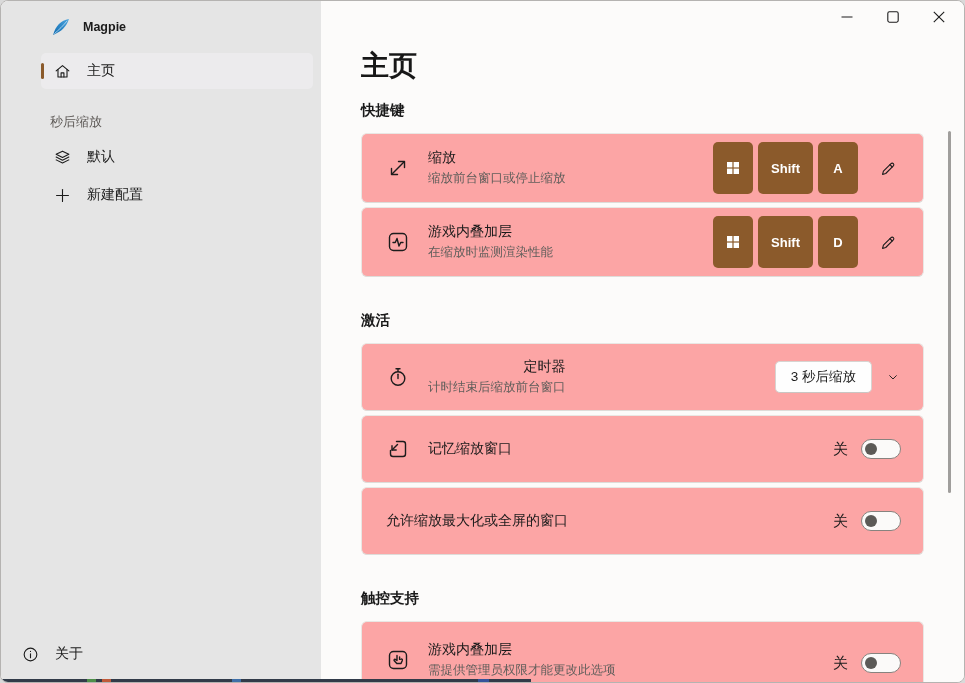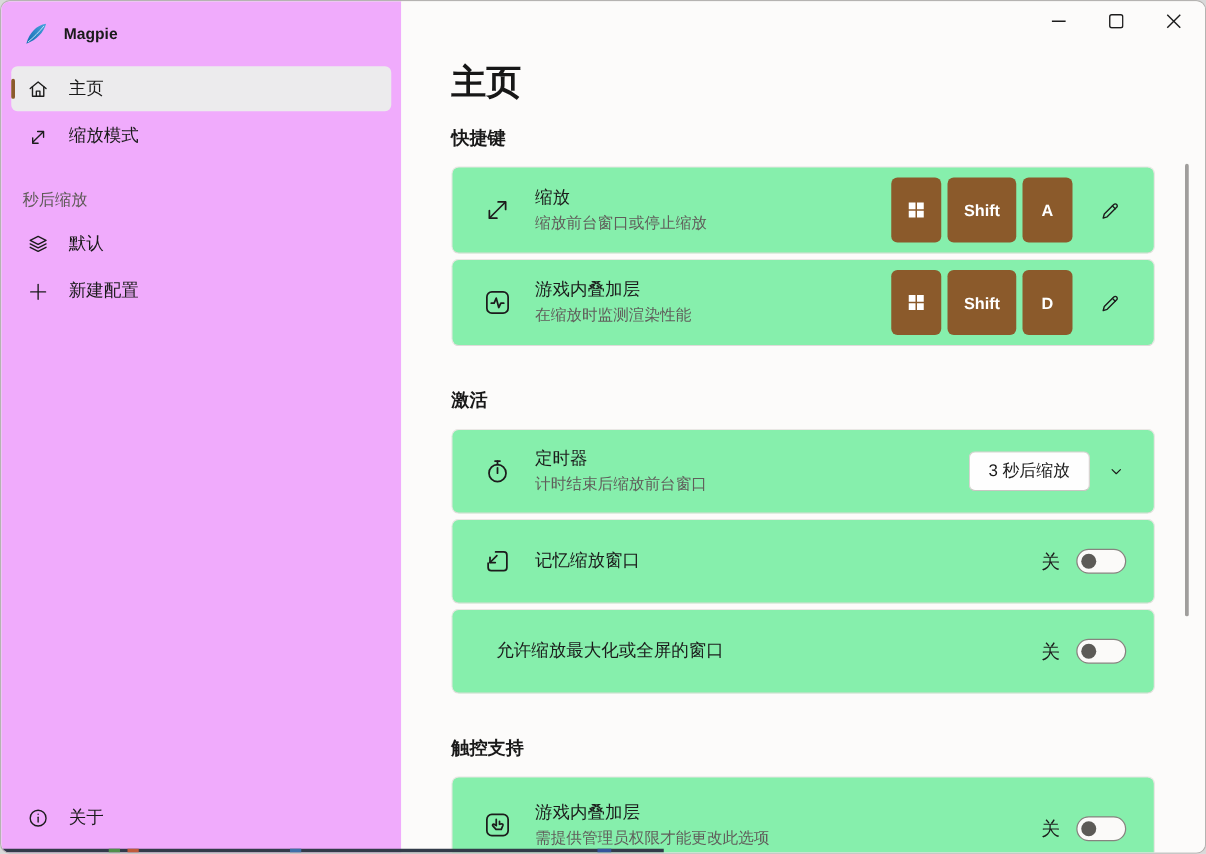--- a/index.html
+++ b/index.html
@@ -9,21 +9,22 @@
     border:1px solid #b5b3b1; border-radius:8px; overflow:hidden;
     background:#fcfbfa;
   }
   
   .win-controls { position:absolute; top:0; right:2px; display:flex; z-index:30; }
   .win-btn { width:46px; height:32px; display:flex; align-items:center; justify-content:center; cursor:default; }
   .win-btn svg { stroke:#1c1c1c; stroke-width:1.1; fill:none; }
   
   .sidebar {
     position:absolute; left:0; top:0; width:320px; height:100%;
-    background:#f0abfc;
+    background:#e5e5e5;
+    padding-left:32px;
   }
   .logo-row { display:flex; align-items:center; gap:12px; padding:16px 0 10px 18px; }
   .logo-row .app-name { font-size:12.5px; font-weight:bold; color:#1b1b1b; }
   .nav { margin-top:6px; }
   .nav-item {
     position:relative; display:flex; align-items:center; gap:15px;
     height:36px; margin:2px 8px; padding-left:12px; border-radius:5px;
     font-size:14px; color:#1a1a1a; cursor:default;
   }
   .nav-item.selected { background:#ecebed; }
@@ -39,24 +40,24 @@
     position:absolute; left:320px; top:0; right:0; bottom:0;
     padding:0 40px; overflow:hidden; background:#fcfbfa;
   }
   .page-title { margin-top:46px; font-size:28px; font-weight:600; color:#171717; }
   .section-h { font-size:14.5px; font-weight:bold; color:#191919; }
   .sh-1 { margin-top:16px; }
   .sh-2, .sh-3 { margin-top:34px; }
   .cards { margin-top:13px; display:flex; flex-direction:column; gap:4px; }
   .card {
     display:flex; align-items:center; height:70px;
-    background:#86efac; border:1px solid #e9e7e4; border-bottom-color:#dedcd9;
+    background:#fca5a5; border:1px solid #e9e7e4; border-bottom-color:#dedcd9;
     border-radius:6px; padding:0 22px 0 24px;
   }
-  .card.h68 { height:68px; }
+  .card.h68 { height:68px;text-align:right; }
   .card.touch-card { height:100px; align-items:flex-start; padding-top:14px; }
   .card-icon { width:24px; height:24px; flex:0 0 24px; }
   .card-text { margin-left:18px; display:flex; flex-direction:column; gap:3px; }
   .card-title { font-size:14px; color:#1b1b1b; }
   .card-sub { font-size:12.5px; color:#605e5b; }
   
   .keys { margin-left:auto; display:flex; align-items:center; gap:5px; }
   .key {
     height:52px; min-width:40px; padding:0 13px; border-radius:5px;
     background:#8B5A2B; color:#fff; font-size:13px; font-weight:bold;
@@ -131,28 +132,20 @@
 
     <div class="nav">
       <div class="nav-item selected">
         <svg class="ico" width="19" height="19" viewBox="0 0 24 24">
           <path d="M4 11.2 L12 4.5 L20 11.2"></path>
             <path d="M6.3 9.4 V19 H17.7 V9.4"></path>
             <path d="M10.2 19 V13.8 H13.8 V19"></path>
         </svg>
         <span>主页</span>
       </div>
-      <div class="nav-item">
-        <svg class="ico" width="19" height="19" viewBox="0 0 24 24">
-          <line x1="6.5" y1="17.5" x2="17" y2="7"></line>
-            <polyline points="11.5,6.5 17.5,6.5 17.5,12.5"></polyline>
-            <polyline points="6.5,13 6.5,18.5 12,18.5"></polyline>
-        </svg>
-        <span>缩放模式</span>
-      </div>
 
       <div class="nav-section-label">秒后缩放</div>
 
       <div class="nav-item">
         <svg class="ico" width="19" height="19" viewBox="0 0 24 24">
           <path d="M12 4 L20 8 L12 12 L4 8 Z"></path>
             <path d="M4 11.5 L12 15.5 L20 11.5"></path>
             <path d="M4 15 L12 19 L20 15"></path>
         </svg>
         <span>默认</span>
@@ -279,21 +272,21 @@
         </div>
         <div class="toggle-wrap">
           <span class="toggle-label">关</span>
           <div class="toggle">
               <div class="knob"></div>
             </div>
         </div>
       </div>
 
       <div class="card h68">
-        <div class="card-text" style="margin-left:11px;">
+        <div class="card-text" style="margin-left:0;">
           <span class="card-title">允许缩放最大化或全屏的窗口</span>
         </div>
         <div class="toggle-wrap">
           <span class="toggle-label">关</span>
           <div class="toggle">
               <div class="knob"></div>
             </div>
         </div>
       </div>
     </div>

